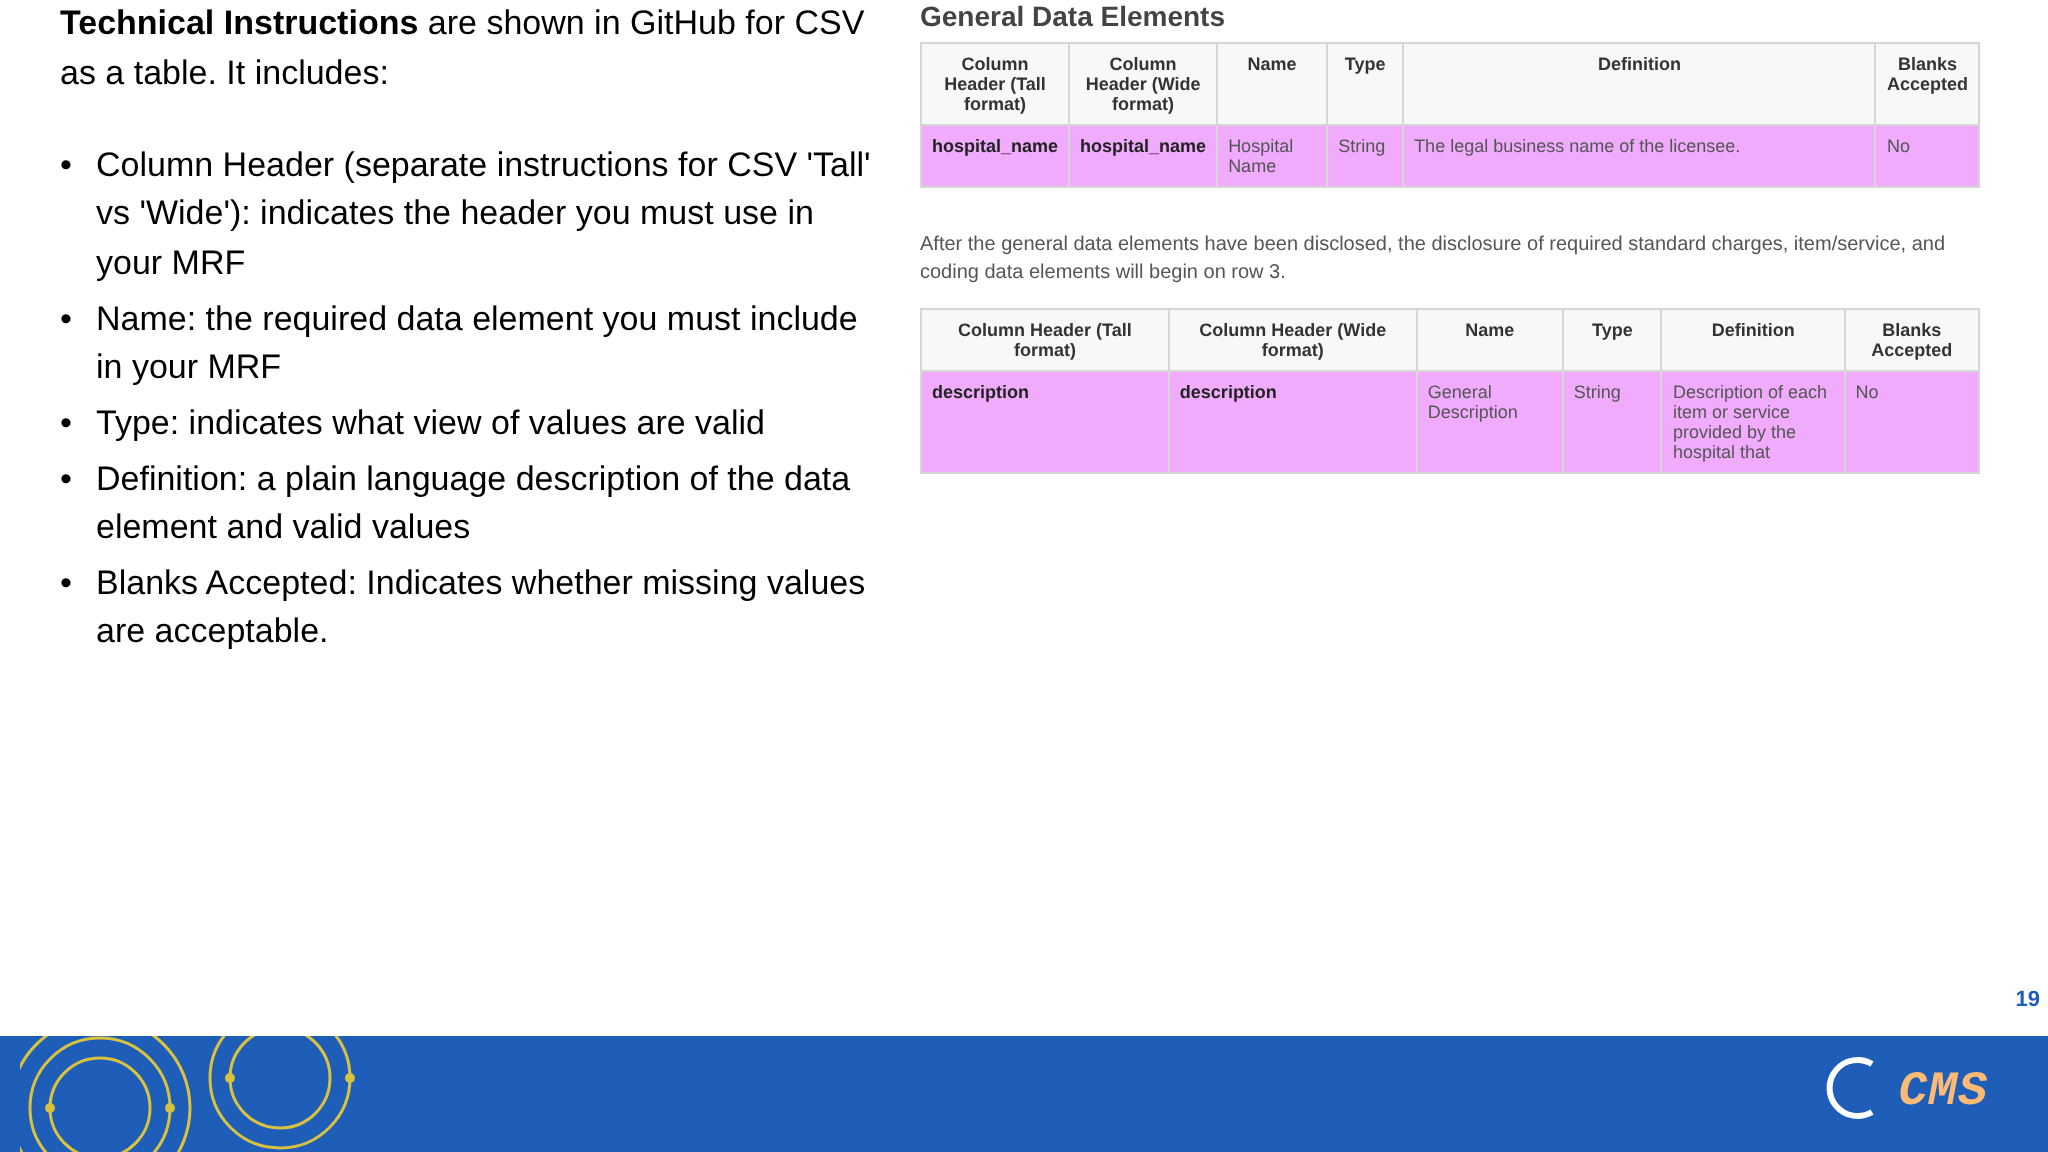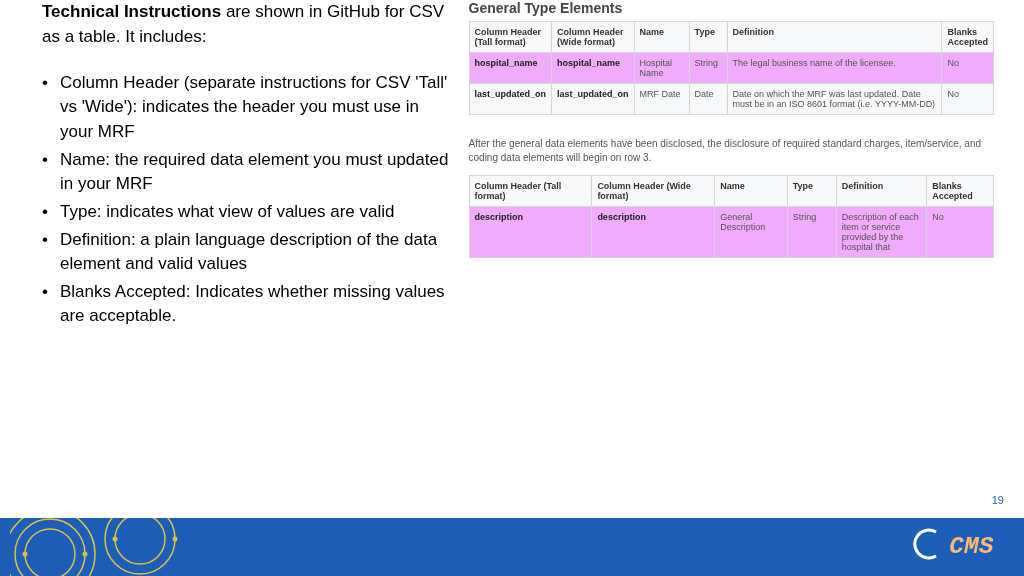--- a/index.html
+++ b/index.html
@@ -1,38 +1,38 @@
 <!DOCTYPE html>
 <html><head>
   <meta charset="utf-8">
   <style>
     * { margin: 0; padding: 0; box-sizing: border-box; }
     body { font-family: Arial, sans-serif; width: 1024px; height: 576px; position: relative; overflow: hidden; background: #fff; }
     .slide { width: 100%; height: 100%; position: relative; }
     .title { color: #2d8a6f; font-size: 25px; font-weight: bold; padding: 20px 30px 14px; font-family: Arial, sans-serif; }
-    .content { display: flex; padding: 0 30px; gap: 20px; margin-left: 12px; }
+    .content { display: flex; padding: 0 30px; gap: 20px; }
     .left-col { width: 410px; }
     .intro { font-size: 17px; line-height: 1.45; margin-bottom: 22px; color: #000; }
     .intro b { font-weight: bold; }
     .bullets { list-style: none; font-size: 17px; line-height: 1.42; color: #000; }
     .bullets li { margin-bottom: 4px; padding-left: 18px; position: relative; }
     .bullets li::before { content: "•"; position: absolute; left: 0; }
     .underline { }
     .right-col { width: 530px; font-family: "Segoe UI", Arial, sans-serif; color: #333; }
     .section-header { font-size: 14px; font-weight: 600; color: #444; margin-bottom: 5px; }
     .section-desc { font-size: 10px; color: #555; margin-bottom: 10px; line-height: 1.4; }
     .data-table { width: 100%; border-collapse: collapse; font-size: 9px; margin-bottom: 22px; }
     .data-table th, .data-table td { border: 1px solid #d6d6d6; padding: 5px 5px; text-align: left; vertical-align: top; }
-    .data-table th { background: #f6f8fa; font-weight: 600; text-align: left; color: #333; font-size: 9px; }
+    .data-table th { background: #f6f8fa; font-weight: 600; text-align: center; color: #333; font-size: 9px; }
     .data-table td { background: #f0abfc; color: #555; }
     .data-table tr.alt td { background: #f6f8fa; }
     .data-table td.bold { font-weight: 600; color: #222; }
     .link { color: #0366d6; text-decoration: underline; }
     .mono { font-family: monospace; background: #f3f3f3; padding: 0 2px; border-radius: 2px; font-size: 9px; }
-    .page-num { position: absolute; right: 20px; bottom: 70px; color: #1f5eb8; font-size: 11px; font-weight: normal; }
+    .page-num { position: absolute; right: 4px; bottom: 70px; color: #1f5eb8; font-size: 11px; font-weight: bold; }
     .footer { position: absolute; bottom: 0; left: 0; width: 100%; height: 58px; background: #1f5eb8; overflow: hidden; }
     .circles { position: absolute; left: 10px; bottom: -13px; width: 200px; height: 90px; }
     .circles svg { width: 100%; height: 100%; }
     .cms-logo { position: absolute; right: 30px; top: 10px; color: #fdba74; font-family: Liberation Mono, monospace; text-align: center; }
     .cms-logo .swoosh { display: inline-block; vertical-align: middle; }
     .cms-logo .txt { display: inline-block; font-size: 24px; font-weight: bold; font-style: italic; letter-spacing: 0.5px; vertical-align: middle; }
     .col-narrow { width: 72px; }
     .col-blanks { width: 45px; }
     .col-name { width: 55px; }
     .col-type { width: 38px; }
@@ -42,56 +42,48 @@
 
 <div class="slide">
 
   <div class="content">
     <div class="left-col">
       <p class="intro">
         <b>Technical Instructions</b><span> are shown in GitHub for CSV as a table.  It includes:</span>
       </p>
       <ul class="bullets">
         <li><span class="underline">Column Header</span><span> (separate instructions for CSV 'Tall' vs 'Wide'):  indicates the header you must use in your MRF</span></li>
-        <li><span class="underline">Name</span><span>:   the required data element you must updated in your MRF</span></li>
+        <li><span class="underline">Name</span><span>:   the required data element you must include in your MRF</span></li>
         <li><span class="underline">Type</span><span>:  indicates what view of values are valid</span></li>
         <li><span class="underline">Definition</span><span>:  a plain language description of the data element and valid values</span></li>
         <li><span class="underline">Blanks Accepted</span><span>:  Indicates whether missing values are acceptable.</span></li>
       </ul>
     </div>
 
     <div class="right-col">
-      <div class="section-header">General Type Elements</div>
+      <div class="section-header">General Data Elements</div>
 
       <table class="data-table">
         <thead>
           <tr>
             <th class="col-narrow">Column Header (Tall format)</th>
             <th class="col-narrow">Column Header (Wide format)</th>
             <th class="col-name">Name</th>
             <th class="col-type">Type</th>
             <th>Definition</th>
             <th class="col-blanks">Blanks Accepted</th>
           </tr>
         </thead>
         <tbody>
           <tr>
             <td class="bold">hospital_name</td>
             <td class="bold">hospital_name</td>
             <td>Hospital Name</td>
             <td>String</td>
             <td>The legal business name of the licensee.</td>
-            <td>No</td>
-          </tr>
-          <tr class="alt">
-            <td class="bold">last_updated_on</td>
-            <td class="bold">last_updated_on</td>
-            <td>MRF Date</td>
-            <td>Date</td>
-            <td>Date on which the MRF was last updated. Date must be in an ISO 8601 format (i.e. YYYY-MM-DD)</td>
             <td>No</td>
           </tr>
         </tbody>
       </table>
 
       <div class="section-desc">After the general data elements have been disclosed, the disclosure of required standard charges, item/service, and coding data elements will begin on row 3.</div>
 
       <table class="data-table" style="margin-bottom:0;">
         <thead>
           <tr>

